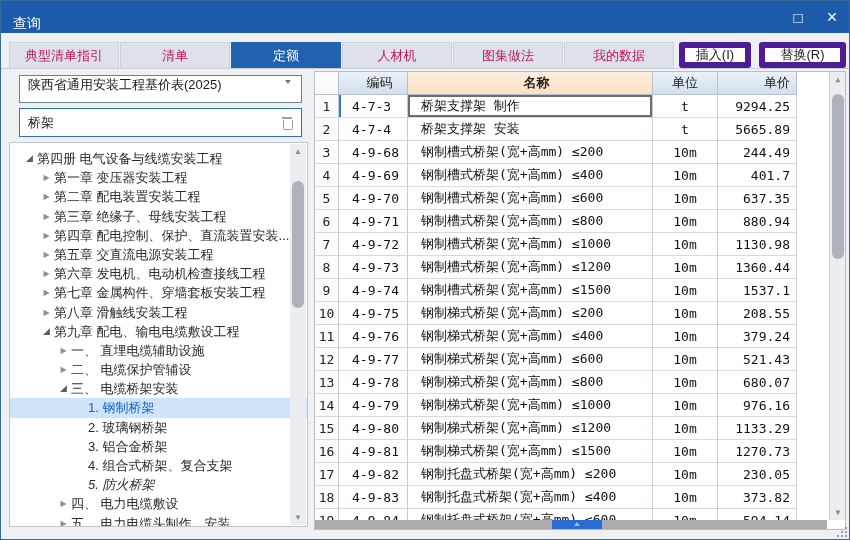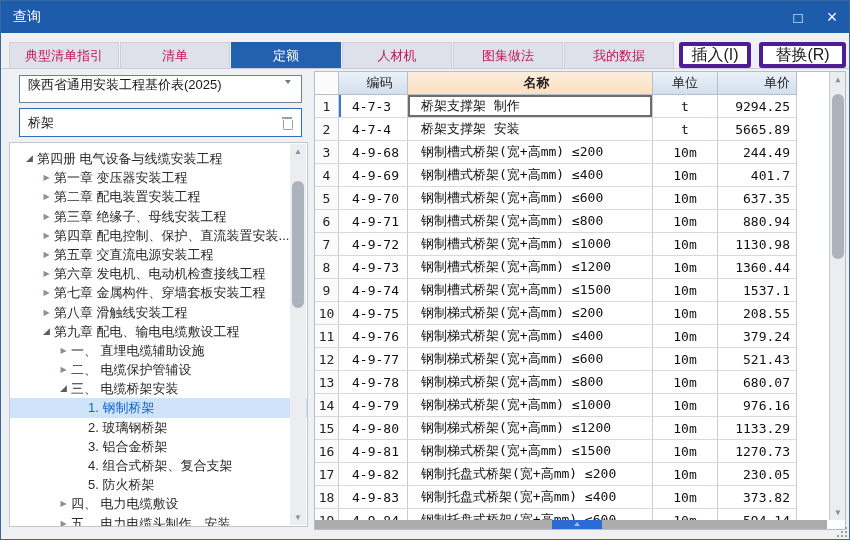--- a/index.html
+++ b/index.html
@@ -1,33 +1,33 @@
 <!DOCTYPE html>
 <html><head>
 <meta charset="utf-8">
 <style>
   * { box-sizing: border-box; margin:0; padding:0; }
   html,body { width:850px; height:540px; }
   body { font-family:"Liberation Sans",sans-serif; background:#eef0f3; overflow:hidden; }
   .dialog { position:relative; width:850px; height:540px; background:#eef0f3; border:1px solid #37699f; }
 
   
-  .titlebar { position:absolute; left:0; top:0; width:100%; height:32px; background:#1d5bab; display:flex; align-items:center; }
+  .titlebar { position:absolute; left:0; top:0; width:100%; height:32px; background:#1d5bab; display:flex; align-items:flex-end; }
   .title { color:#fff; font-size:14px; padding-left:12px; }
   .winbtns { margin-left:auto; display:flex; align-items:center; height:100%; }
   .winbtn { width:34px; height:100%; color:#fff; display:flex; align-items:center; justify-content:center; font-size:15px; cursor:default; }
 
   
   .tabbar { position:absolute; left:8px; top:41px; display:flex; }
   .tab { width:110px; height:26px; margin-right:1px; background:#dfe1ea; border:1px solid #cdd0da; border-bottom:none;
          display:flex; align-items:center; justify-content:center; font-size:13px; color:#be185d; }
   .tab.active { background:#2161ae; border-color:#2161ae; color:#fff; }
   .tabline { position:absolute; left:0; top:67px; width:100%; height:1px; background:#c9cdd8; }
-  .btn { position:absolute; top:41px; height:26px; background:#fff; border:4px solid #4c1d95; border-radius:3px;
-         font-size:16px; color:#1a1a1a; display:flex; align-items:center; justify-content:center; }
+  .btn { position:absolute; top:41px; height:26px; background:#fff; border:6px solid #4c1d95; border-radius:3px;
+         font-size:13px; color:#1a1a1a; display:flex; align-items:center; justify-content:center; }
   .btn-insert { left:678px; width:72px; }
   .btn-replace { left:758px; width:87px; }
 
   
   .combo { position:absolute; left:18px; top:74px; width:283px; height:28px; background:#fff; border:1px solid #6f8196;
            display:flex; align-items:flex-start; font-size:13px; color:#1a1a1a; padding:0 8px; }
   .combo .caret { margin-left:auto; color:#707784; font-size:10px; }
   .searchbox { position:absolute; left:18px; top:107px; width:283px; height:29px; background:#fff; border:1px solid #2f6fc1;
                display:flex; align-items:center; padding:0 8px; }
   .searchbox input { border:none; outline:none; flex:1; font-size:13px; color:#1a1a1a; font-family:inherit; background:transparent; }
@@ -189,21 +189,21 @@
           <span>2. 玻璃钢桥架</span>
         </div>
         <div class="trow" style="padding-left: 63px;">
           <span class="tw"></span>
           <span>3. 铝合金桥架</span>
         </div>
         <div class="trow" style="padding-left: 63px;">
           <span class="tw"></span>
           <span>4. 组合式桥架、复合支架</span>
         </div>
-        <div class="trow" style="padding-left: 63px;">
+        <div class="trow" style="padding-left: 63px; font-style: italic;">
           <span class="tw"></span>
           <span>5. 防火桥架</span>
         </div>
         <div class="trow" style="padding-left: 46px;">
           <span class="tw">▶</span>
           <span>四、 电力电缆敷设</span>
         </div>
         <div class="trow" style="padding-left: 46px;">
           <span class="tw">▶</span>
           <span>五、 电力电缆头制作、安装</span>

